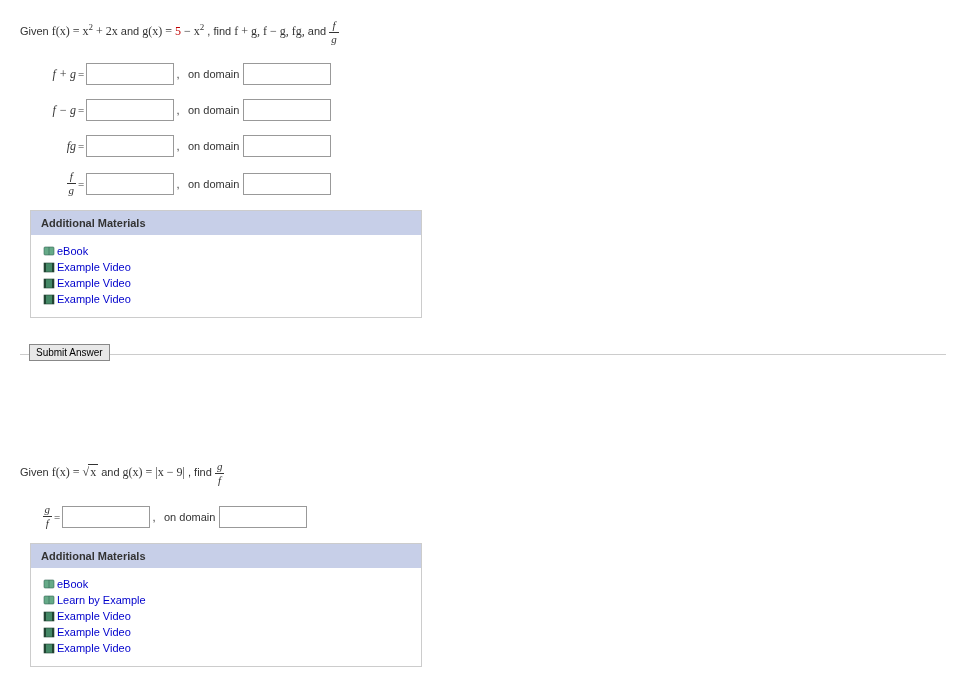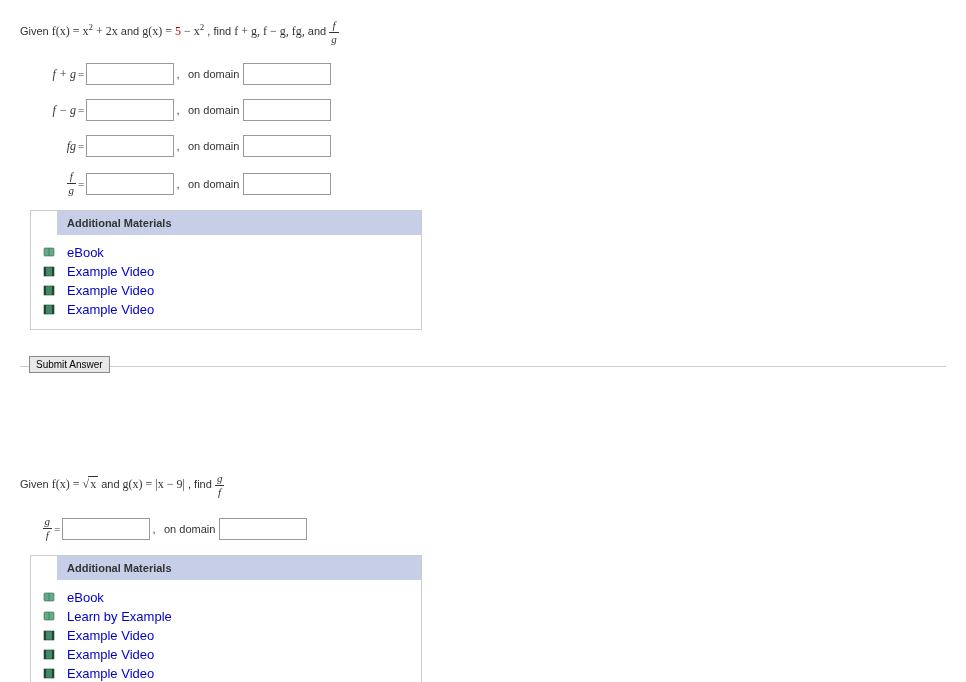--- a/index.html
+++ b/index.html
@@ -70,31 +70,30 @@
     width: 390px;
     margin-top: 8px;
     margin-left: 10px;
   }
   .materials-header {
     background: #c7cfe8;
     padding: 6px 10px;
     font-weight: bold;
     color: #333;
     font-size: 11px;
-    margin-left: 26px;
   }
   .materials-body {
     padding: 8px 12px 10px 12px;
   }
   .mat-link {
     display: flex;
     align-items: center;
-    gap: 12px;
+    gap: 2px;
     color: #0000cc;
-    font-size: 13px;
+    font-size: 11px;
     padding: 2px 0;
     cursor: pointer;
   }
   .mat-link .icon {
     width: 12px; height: 11px;
     display: inline-flex;
     align-items: center;
     justify-content: center;
   }
   .icon-book svg, .icon-film svg { display:block; }

